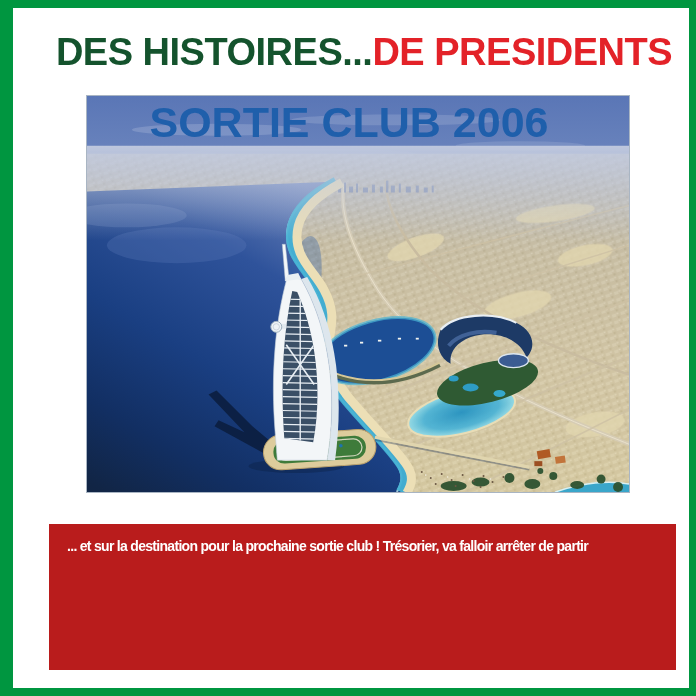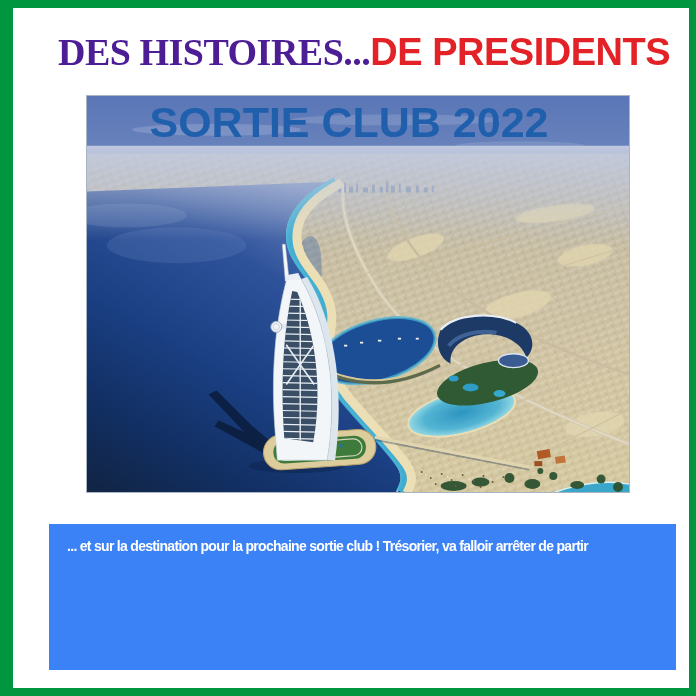--- a/index.html
+++ b/index.html
@@ -2,28 +2,28 @@
 <html><head>
 <meta charset="utf-8">
 <style>
   html,body{margin:0;padding:0;}
   body{width:696px;height:696px;position:relative;font-family:"Liberation Sans",sans-serif;background:#ffffff;overflow:hidden;}
   .page{position:absolute;inset:0;width:696px;height:696px;background:#009640;}
   .inner{position:absolute;left:13px;top:8px;right:7px;bottom:8px;background:#ffffff;}
   .title{position:absolute;left:13px;width:676px;top:24px;margin:0;text-align:center;
          font-weight:bold;font-size:38px;line-height:40px;letter-spacing:-0.5px;white-space:nowrap;
          font-family:"Liberation Sans",sans-serif;}
-  .title .t-black{color:#4c1d95;font-family:Liberation Serif, serif;}
+  .title .t-black{color:#14532d;}
   .title .t-red{color:#e32228;margin-left:0;}
   .photo{position:absolute;left:73px;top:87px;width:544px;height:398px;margin:0;padding:0;
          border:1px solid #a9b5c3;box-sizing:border-box;overflow:hidden;background:#5a76b6;}
   .photo svg{display:block;width:100%;height:100%;}
   .photo-overlay{position:absolute;left:0;right:18px;top:4px;text-align:center;
          font-weight:bold;font-size:43px;line-height:1.05;letter-spacing:0;color:#1f5fab;white-space:nowrap;}
-  .caption{position:absolute;left:36px;top:516px;width:627px;height:146px;background:#3b82f6;
+  .caption{position:absolute;left:36px;top:516px;width:627px;height:146px;background:#b91c1c;
          box-sizing:border-box;padding:11px 14px 0 18px;}
   .caption p{margin:0;color:#ffffff;font-weight:bold;font-size:14px;line-height:22px;
          letter-spacing:-0.7px;white-space:nowrap;}
 </style>
 </head>
 <body>
 
 <div class="page">
   <div class="inner">
 
@@ -259,21 +259,21 @@
             <line x1="228" y1="250" x2="200" y2="290" stroke-width="1.6"></line>
           </g>
           <path d="M 199,186 L 215,184 L 212,178 L 201,180 Z" fill="#e8eef3"></path>
           <g>
             <rect x="193" y="229" width="7" height="5" fill="#e2e9ee"></rect>
             <circle cx="190" cy="232" r="5.5" fill="#eef3f6" stroke="#9fb0bd" stroke-width="1"></circle>
             <circle cx="190" cy="232" r="3.2" fill="none" stroke="#c2cdd6" stroke-width="0.8"></circle>
           </g>
         </g>
       </svg>
-      <div class="photo-overlay">SORTIE CLUB 2022</div>
+      <div class="photo-overlay">SORTIE CLUB 2006</div>
     </figure>
 
     <div class="caption">
       <p>... et sur la destination pour la prochaine sortie club ! Trésorier, va falloir arrêter de partir</p>
     </div>
 
   </div>
 </div>
 
 </body></html>

